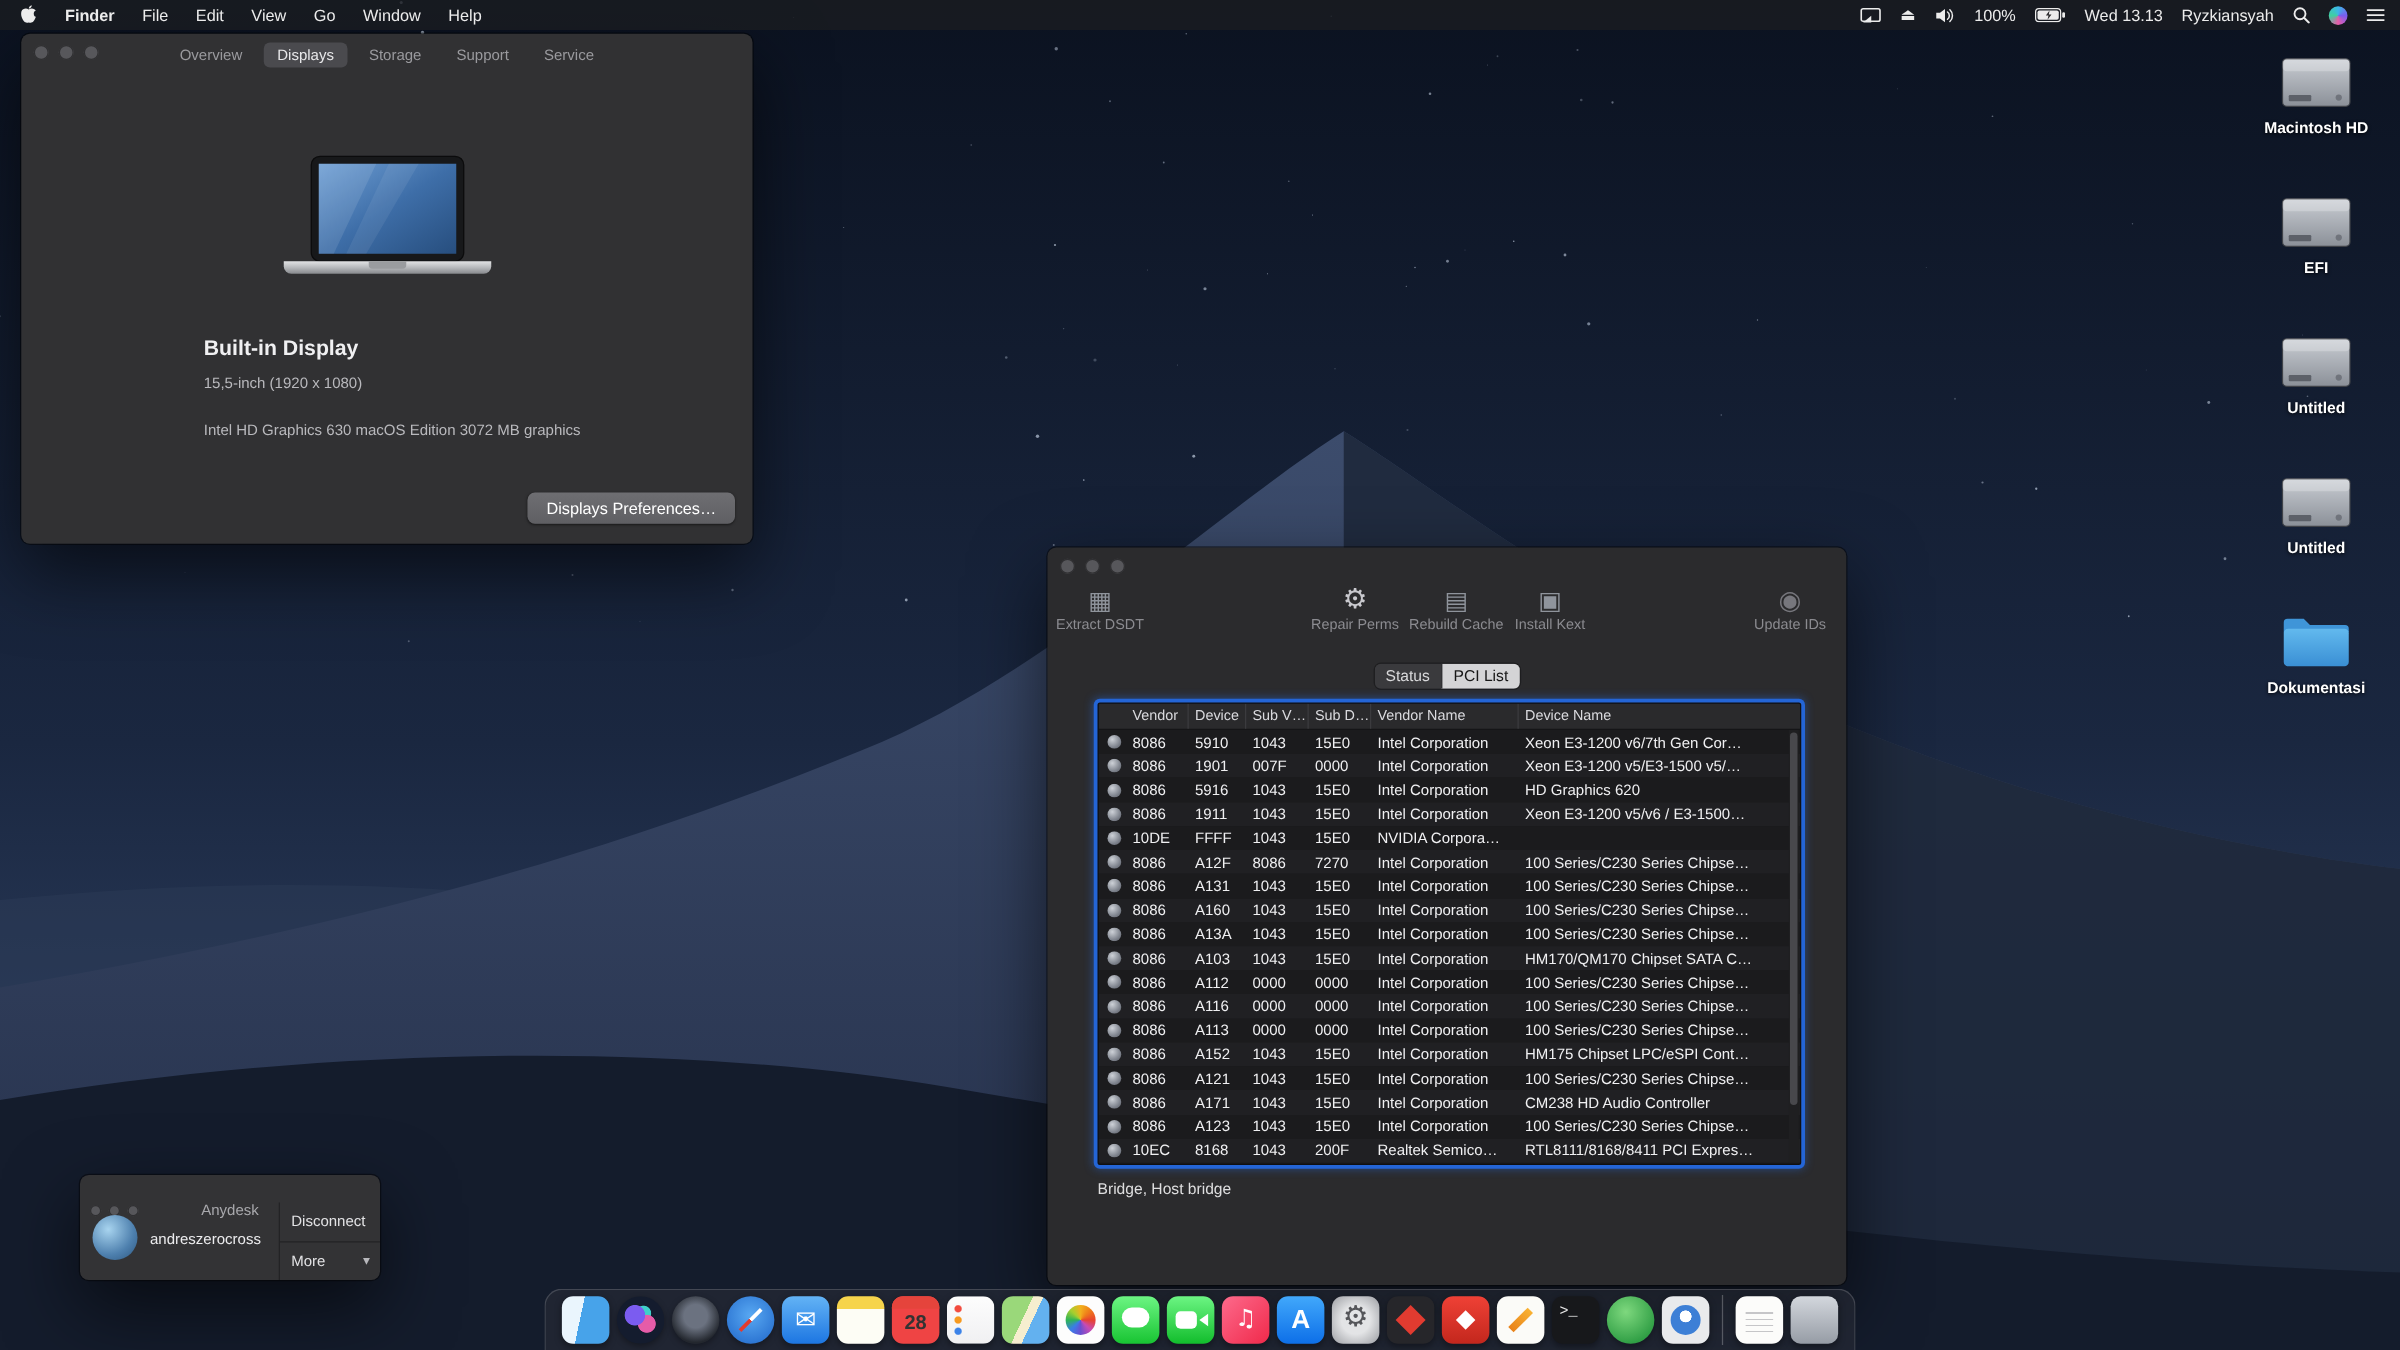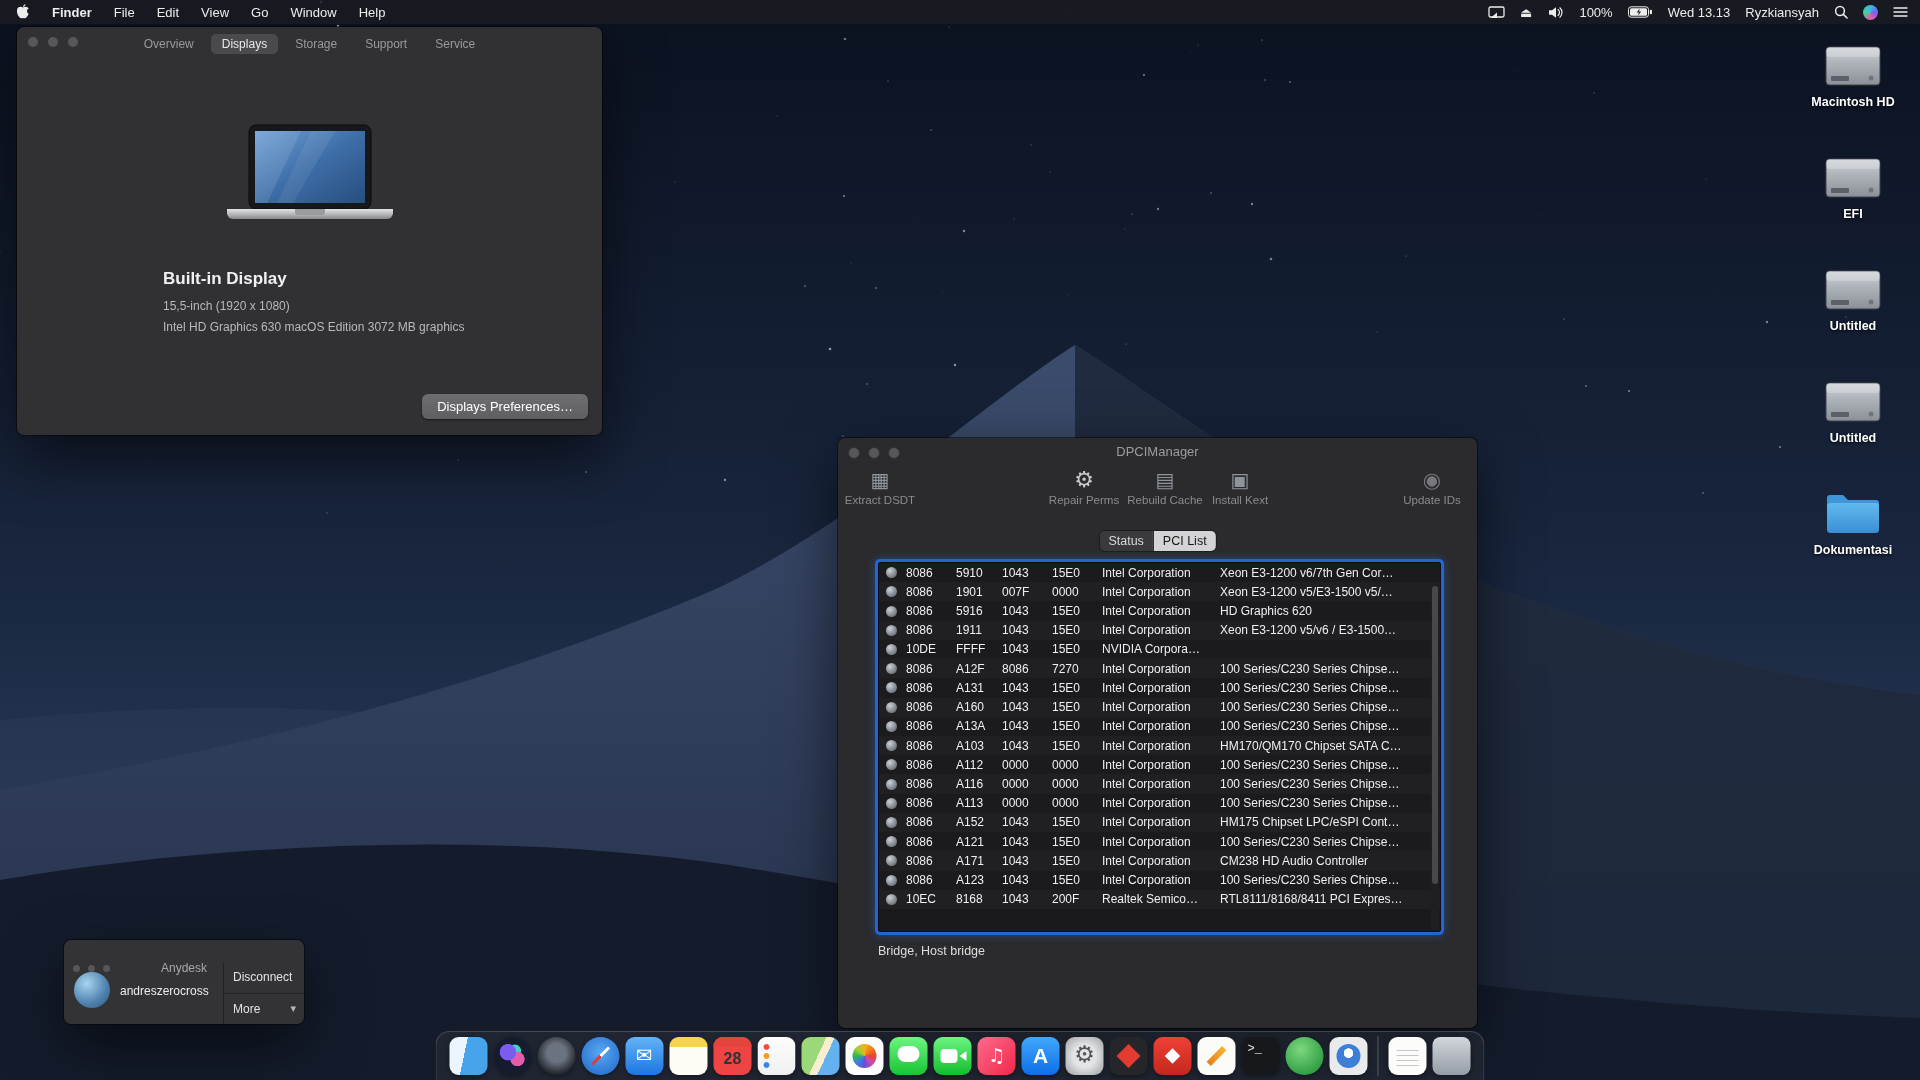--- a/index.html
+++ b/index.html
@@ -36,21 +36,21 @@
   
   .about{left:17px;top:27px;width:585px;height:408px;}
   .atabs{position:absolute;left:0;right:0;top:7px;display:flex;
     justify-content:center;gap:6px;}
   .atab{font-size:12px;color:#9a9a9e;padding:3px 11px;border-radius:5px;}
   .atab.active{background:#4a4a4e;color:#e8e8ea;}
   .laptop{position:absolute;left:50%;top:96px;transform:translateX(-50%);}
   .about-title{position:absolute;left:146px;top:242px;font-size:17px;
     font-weight:700;color:#f0f0f2;}
   .about-line1{position:absolute;left:146px;top:272px;font-size:12px;color:#b9b9bd;}
-  .about-line2{position:absolute;left:146px;top:293px;font-size:12px;color:#b9b9bd;}
+  .about-line2{position:absolute;left:146px;top:310px;font-size:12px;color:#b9b9bd;}
   .mac-btn{position:absolute;right:14px;bottom:16px;border:none;
     background:linear-gradient(#6e6e72,#5f5f63);color:#fff;font-size:13px;
     font-family:"Liberation Sans",sans-serif;padding:5px 15px;border-radius:6px;
     box-shadow:0 1px 2px rgba(0,0,0,.5);}
 
   
   .dpci{left:838px;top:438px;width:639px;height:590px;background:#2b2b2d;}
   .dpci-toolbar{position:absolute;left:0;right:0;top:26px;height:62px;}
   .tb-item{position:absolute;top:4px;width:96px;display:flex;flex-direction:column;
     align-items:center;gap:2px;}
@@ -467,21 +467,20 @@
     <button class="mac-btn">Displays Preferences…</button>
   </div>
 
   <div class="win dpci">
     <div class="titlebar">
       <div class="lights">
         <span class="light"></span>
         <span class="light"></span>
         <span class="light"></span>
       </div>
-      <div class="wtitle">DPCIManager</div>
     </div>
     <div class="dpci-toolbar">
         <div class="tb-item">
           <span class="tb-glyph">▦</span>
           <span class="tb-label">Extract DSDT</span>
         </div>
         <div class="tb-item">
           <span class="tb-glyph">⚙</span>
           <span class="tb-label">Repair Perms</span>
         </div>
@@ -496,20 +495,29 @@
         <div class="tb-item">
           <span class="tb-glyph">◉</span>
           <span class="tb-label">Update IDs</span>
         </div>
       </div>
     <div class="seg-wrap">
         <span class="seg">Status</span>
         <span class="seg seg-active">PCI List</span>
       </div>
     <div class="pci-table" style="box-shadow: rgb(36, 101, 214) 0px 0px 0px 3px, rgba(40, 110, 230, 0.45) 0px 0px 8px 3px;">
+      <div class="thead">
+          <span class="hcell c0"></span>
+          <span class="hcell c1">Vendor</span>
+          <span class="hcell c2">Device</span>
+          <span class="hcell c3">Sub V…</span>
+          <span class="hcell c4">Sub D…</span>
+          <span class="hcell c5">Vendor Name</span>
+          <span class="hcell c6">Device Name</span>
+        </div>
       <div class="tbody">
           <div class="trow">
             <span class="cell c0">
               <span class="pci-dot"></span>
             </span>
             <span class="cell c1">8086</span>
             <span class="cell c2">5910</span>
             <span class="cell c3">1043</span>
             <span class="cell c4">15E0</span>
             <span class="cell c5">Intel Corporation</span>

